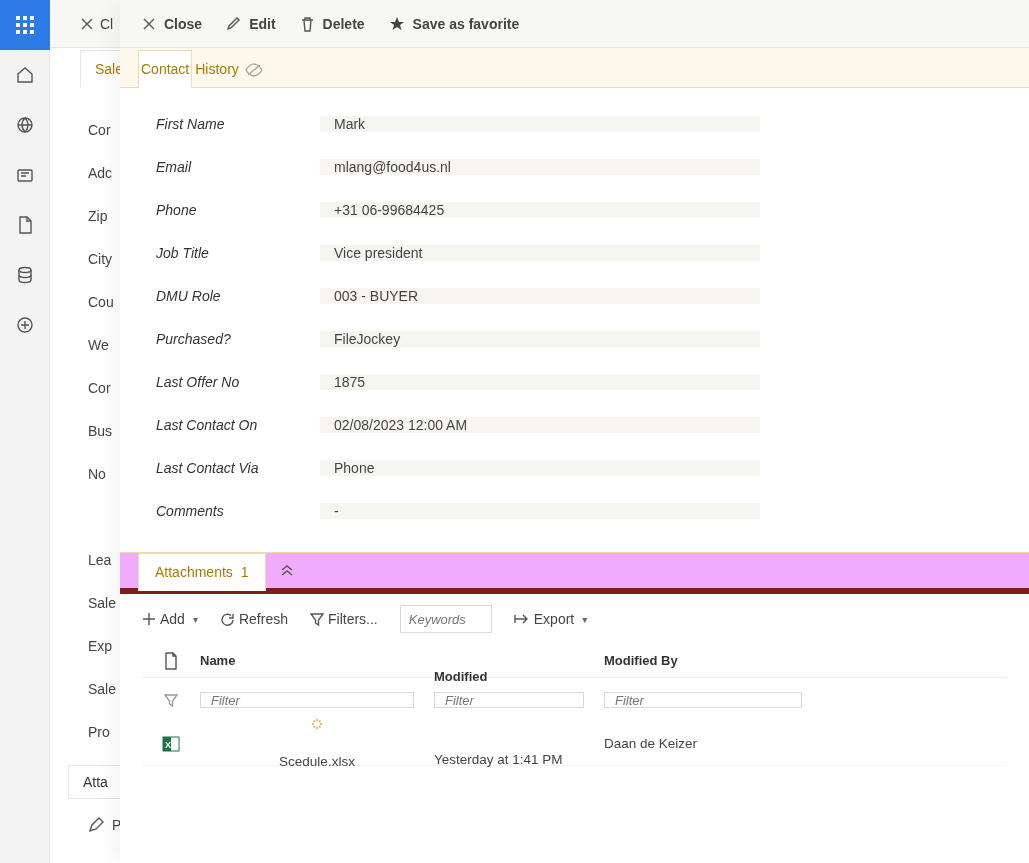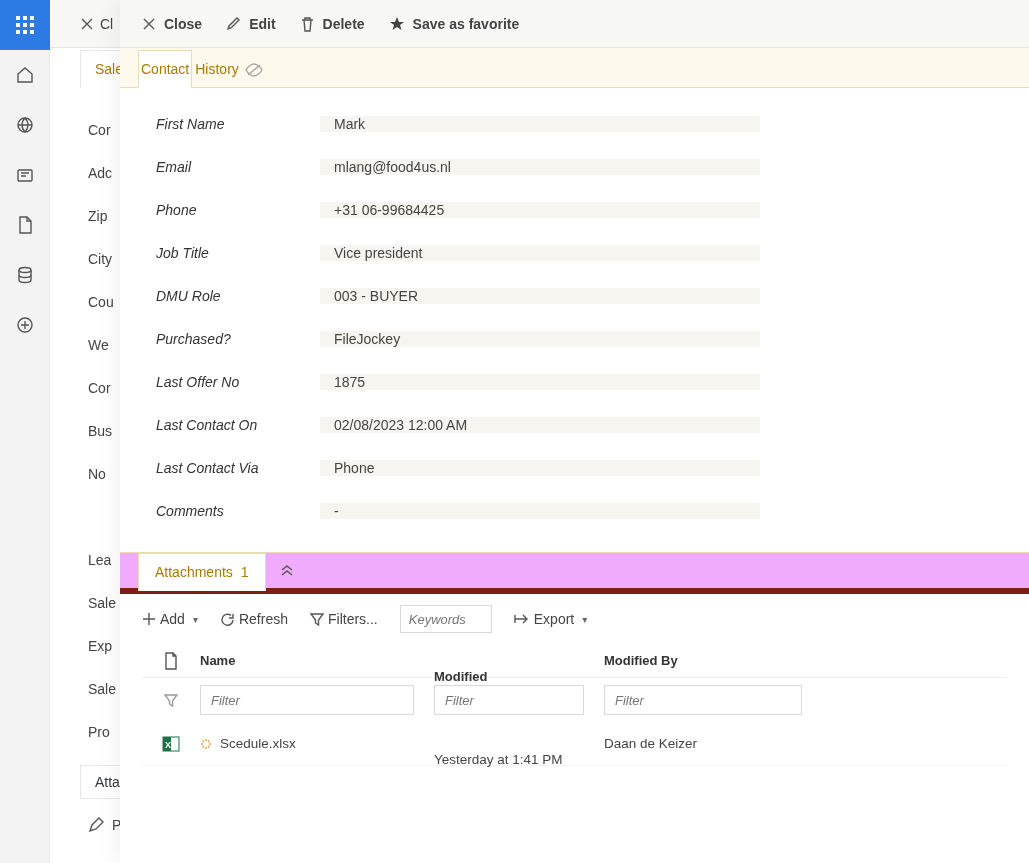--- a/index.html
+++ b/index.html
@@ -11,21 +11,21 @@
   .rail-item { width:50px; height:50px; display:flex; align-items:center; justify-content:center; cursor:pointer; }
 
   
   .bg-page { position:absolute; left:50px; top:0; right:0; height:863px; background:#fff; }
   .bg-toolbar { height:48px; background:#f7f7f4; border-bottom:1px solid #e6e6e6; display:flex; align-items:center; padding:0 30px; gap:6px; color:#444; font-size:14px; }
   .bg-tabs { height:40px; display:flex; align-items:flex-end; padding-left:30px; }
   .bg-tab { padding:10px 14px; font-size:14px; color:#a77a00; border:1px solid transparent; }
   .bg-tab.active { border:1px solid #e6e6e6; border-bottom:1px solid #fff; background:#fff; color:#a77a00; }
   .bg-fields { padding:20px 0 0 38px; }
   .bg-row { height:43px; display:flex; align-items:center; font-size:14px; color:#444; }
-  .bg-bottom-tabs { position:absolute; left:30px; top:765px; }
+  .bg-bottom-tabs { position:absolute; left:18px; top:765px; }
   .bg-bottom-tab { display:inline-block; padding:8px 14px; font-size:14px; background:#fff; border:1px solid #e6e6e6; }
   .bg-print { position:absolute; left:38px; top:817px; display:flex; align-items:center; gap:8px; font-size:14px; color:#444; }
 
   
   .panel { position:absolute; left:120px; top:0; right:0; height:863px; background:#fff; box-shadow:-4px 0 20px rgba(0,0,0,0.06); display:flex; flex-direction:column; }
   .panel-toolbar { height:48px; background:#f7f7f4; border-bottom:1px solid #e6e6e6; display:flex; align-items:center; padding:0 22px; gap:24px; font-size:14px; color:#444; }
   .tb-btn { display:flex; align-items:center; gap:8px; cursor:pointer;font-weight:bold; }
 
   .panel-tabs { height:40px; background:#fdf9ed; border-bottom:1px solid #e7dcb4; display:flex; align-items:flex-end; padding-left:18px; gap:0; }
   .ptab { padding:10px 2px; font-size:14px; color:#a77a00; cursor:pointer; border:1px solid transparent; border-bottom:none; display:flex; align-items:center; gap:6px; }
@@ -49,26 +49,26 @@
 
   
   .grid { padding:0 22px; }
   .grid-head { display:flex; height:34px; align-items:center; border-bottom:1px solid #eee; font-size:13px; color:#333; font-weight:600; }
   .col-icon { width:58px; display:flex; justify-content:center; }
   .col-name { width:234px; }
   .col-mod  { width:170px;margin-top:32px; }
   .col-by   { flex:1; }
   .grid-filter { display:flex; height:44px; align-items:center; gap:0; }
   .grid-filter .col-icon svg { opacity:0.6; }
-  .gfilter { height:30px; border:1px solid #d9d9d9; font-size:13px; padding:0 10px; font-style:italic; color:#999; }
+  .gfilter { height:16px; border:1px solid #d9d9d9; font-size:13px; padding:0 10px; font-style:italic; color:#999; }
   .gfilter.name { width:214px; margin-right:20px; }
   .gfilter.mod  { width:150px; margin-right:20px; }
   .gfilter.by   { width:198px; }
   .grid-row { display:flex; height:44px; align-items:center; font-size:13.5px; color:#444; border-bottom:1px solid #f3f3f3; }
-  .file-cell { display:flex; align-items:center; gap:8px; }
+  .file-cell { display:flex; align-items:center; gap:24px;flex-direction:column; }
   .chev { font-size:10px; color:#666; margin-left:4px; }
   
   .icn { stroke:#555; stroke-width:1.4; fill:none; }
 </style>
 </head>
 <body>
 
 <div class="rail">
   <div class="rail-top">
     <svg width="18" height="18">

